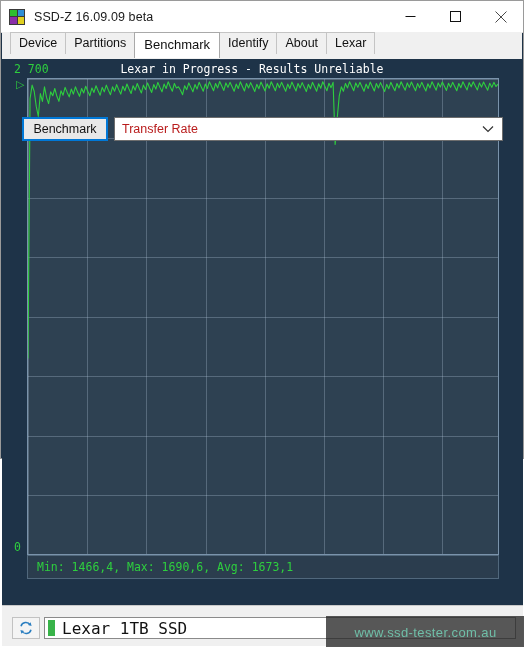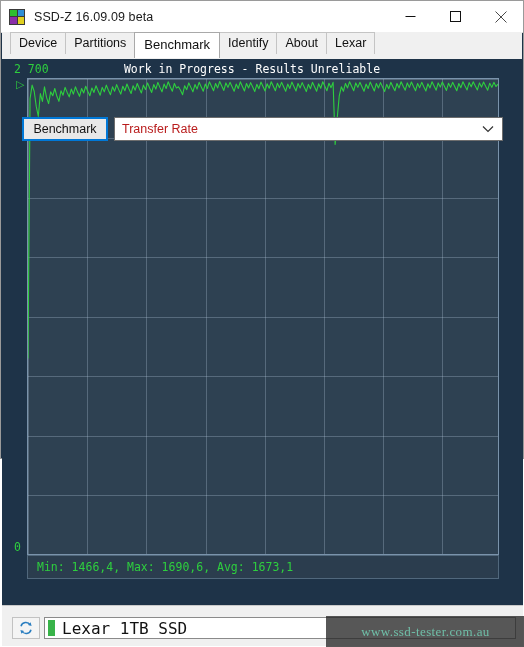--- a/index.html
+++ b/index.html
@@ -283,21 +283,21 @@
     position: absolute;
     left: 325px; top: 615px;
     width: 199px;
     height: 32px;
     background: rgba(40,40,40,0.78);
     display: flex;
     align-items: center;
     justify-content: center;
   }
   .watermark span {
-    font-family: Liberation Serif, serif;
+    font-family: Liberation Sans, sans-serif;
     font-size: 13px;
     color: #6fbfa8;
     letter-spacing: 0.4px;
     white-space: nowrap;
   }
 </style>
 </head>
 <body>
 
 <div class="window">
@@ -337,21 +337,21 @@
     <div class="tab active">Benchmark</div>
     <div class="tab">Identify</div>
     <div class="tab">About</div>
     <div class="tab">Lexar</div>
   </div>
 
   <div class="content">
 
     <div class="chart-wrap">
       <div class="ylabel-top">2 700</div>
-      <div class="chart-title">Work in Progress - Results Unreliable</div>
+      <div class="chart-title">Lexar in Progress - Results Unreliable</div>
       <div class="marker">▷</div>
       <div class="ylabel-bottom">0</div>
 
       <div class="plot">
         <svg id="chart-svg" width="470" height="475" viewBox="0 0 470 475" preserveAspectRatio="none">
           <polyline id="chart-line" fill="none" stroke="#2ecf3e" stroke-width="1.1" stroke-linejoin="round" points="0.00,279.41 2.06,19.56 4.12,6.15 6.18,12.29 8.25,27.38 10.31,37.44 12.37,14.53 14.43,22.35 16.49,7.82 18.55,18.44 20.61,24.59 22.68,12.85 24.74,16.76 26.80,9.50 28.86,17.32 30.92,22.35 32.98,11.74 35.04,16.21 37.11,8.38 39.17,13.41 41.23,17.88 43.29,10.06 45.35,15.09 47.41,7.82 49.47,12.85 51.54,17.32 53.60,9.50 55.66,13.97 57.72,7.26 59.78,12.29 61.84,16.76 63.90,8.94 65.96,13.41 68.03,6.71 70.09,11.74 72.15,16.21 74.21,8.38 76.27,12.85 78.33,6.15 80.39,11.18 82.46,15.65 84.52,7.82 86.58,12.29 88.64,5.59 90.70,10.62 92.76,15.09 94.82,7.26 96.89,11.74 98.95,5.03 101.01,10.06 103.07,14.53 105.13,6.71 107.19,11.18 109.25,4.47 111.32,9.50 113.38,13.97 115.44,6.15 117.50,10.62 119.56,3.91 121.62,8.94 123.68,13.41 125.75,5.59 127.81,10.06 129.87,3.35 131.93,8.38 133.99,12.85 136.05,5.03 138.11,9.50 140.18,2.79 142.24,7.82 144.30,12.29 146.36,4.47 148.42,8.94 150.48,7.82 152.54,11.18 154.61,15.65 156.67,6.71 158.73,10.62 160.79,3.91 162.85,8.38 164.91,12.85 166.97,5.59 169.04,10.06 171.10,3.35 173.16,7.82 175.22,12.29 177.28,5.03 179.34,9.50 181.40,2.79 183.46,7.26 185.53,11.74 187.59,4.47 189.65,8.94 191.71,2.51 193.77,6.99 195.83,11.46 197.89,3.91 199.96,8.38 202.02,3.35 204.08,7.82 206.14,12.29 208.20,5.03 210.26,9.50 212.32,2.79 214.39,7.54 216.45,12.01 218.51,4.47 220.57,8.94 222.63,3.63 224.69,8.10 226.75,12.57 228.82,5.31 230.88,9.78 232.94,3.07 235.00,7.54 237.06,12.01 239.12,4.75 241.18,9.22 243.25,2.79 245.31,7.26 247.37,11.74 249.43,4.19 251.49,8.66 253.55,3.35 255.61,7.82 257.68,12.29 259.74,5.03 261.80,9.50 263.86,3.07 265.92,7.54 267.98,12.01 270.04,4.47 272.11,8.94 274.17,3.63 276.23,8.10 278.29,12.57 280.35,5.31 282.41,9.78 284.47,3.35 286.54,7.82 288.60,12.29 290.66,4.75 292.72,9.22 294.78,2.79 296.84,7.26 298.90,11.74 300.96,4.19 303.03,8.66 305.09,3.35 307.15,65.38 309.21,39.12 311.27,16.76 313.33,7.82 315.39,12.29 317.46,4.47 319.52,8.94 321.58,2.79 323.64,7.26 325.70,11.74 327.76,3.91 329.82,8.38 331.89,3.35 333.95,7.82 336.01,12.29 338.07,5.03 340.13,9.50 342.19,3.07 344.25,7.54 346.32,12.01 348.38,4.47 350.44,8.94 352.50,3.63 354.56,8.10 356.62,12.57 358.68,5.31 360.75,9.78 362.81,3.35 364.87,7.82 366.93,11.74 368.99,4.47 371.05,8.94 373.11,2.79 375.18,7.26 377.24,11.18 379.30,3.91 381.36,8.38 383.42,3.07 385.48,7.54 387.54,11.74 389.61,4.47 391.67,8.66 393.73,3.35 395.79,7.82 397.85,12.01 399.91,4.75 401.97,8.94 404.04,2.79 406.10,6.99 408.16,11.18 410.22,3.91 412.28,8.10 414.34,3.07 416.40,7.26 418.46,11.46 420.53,4.19 422.59,8.38 424.65,3.35 426.71,7.54 428.77,11.74 430.83,4.47 432.89,8.66 434.96,2.79 437.02,6.99 439.08,10.90 441.14,3.63 443.20,7.82 445.26,2.79 447.32,6.99 449.39,10.90 451.45,3.91 453.51,8.10 455.57,3.07 457.63,7.26 459.69,11.18 461.75,4.19 463.82,8.38 465.88,3.35 467.94,7.54 470.00,5.03"></polyline>
         </svg>
       </div>
 
       <div class="stats-box">

